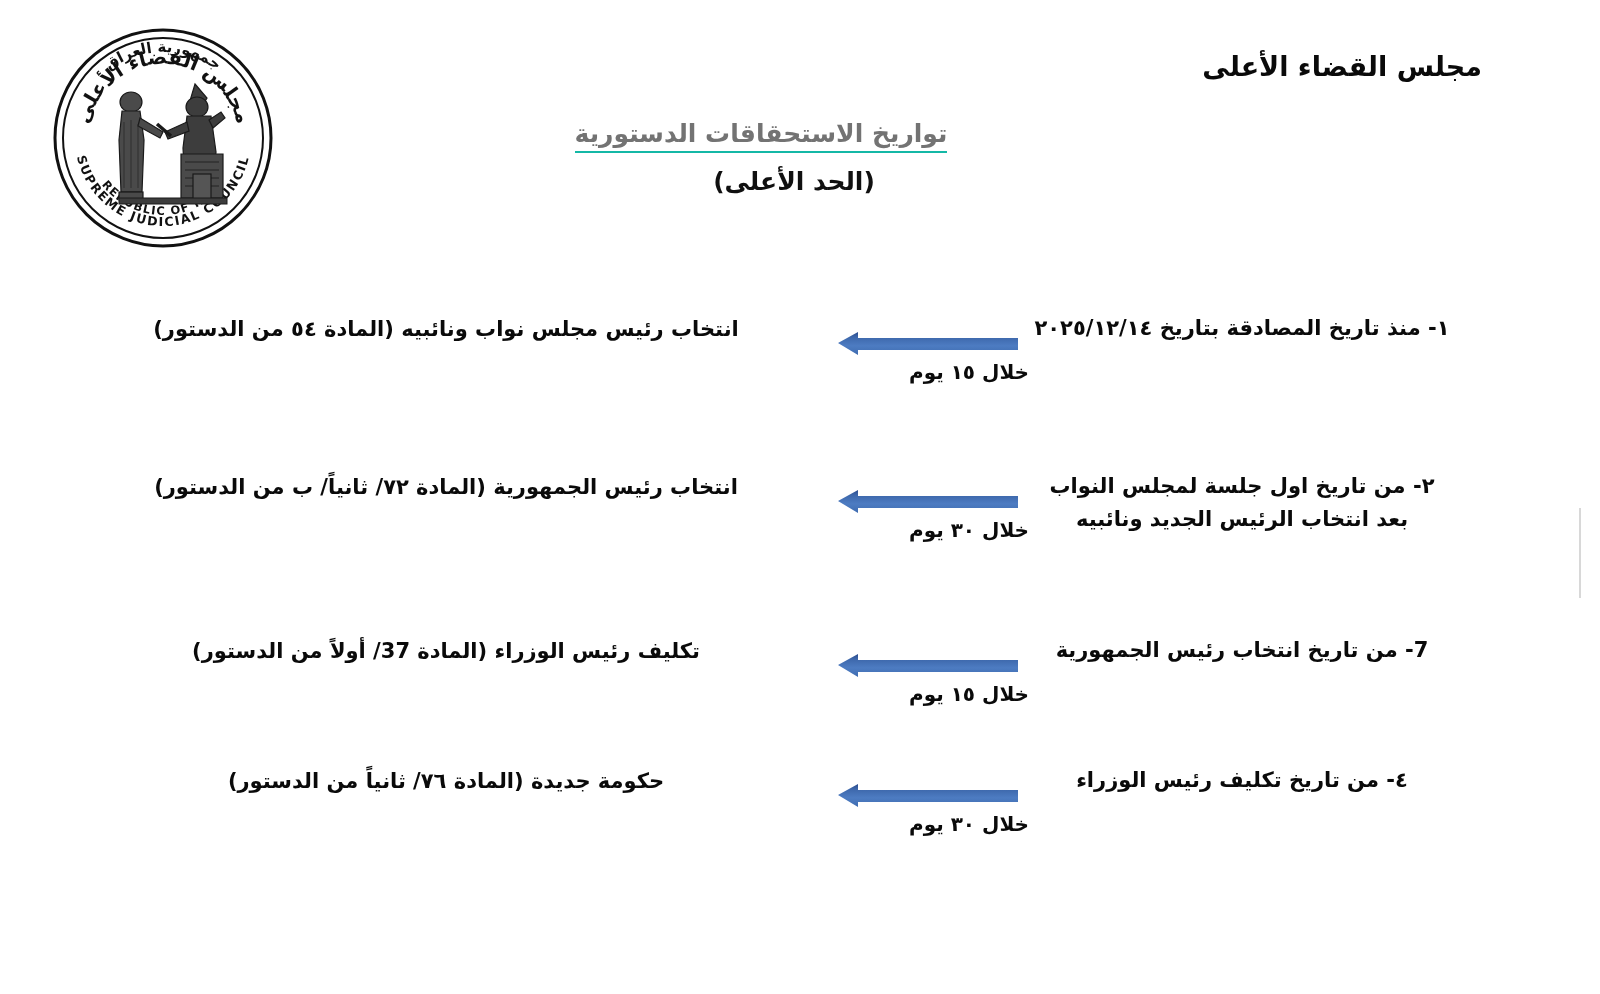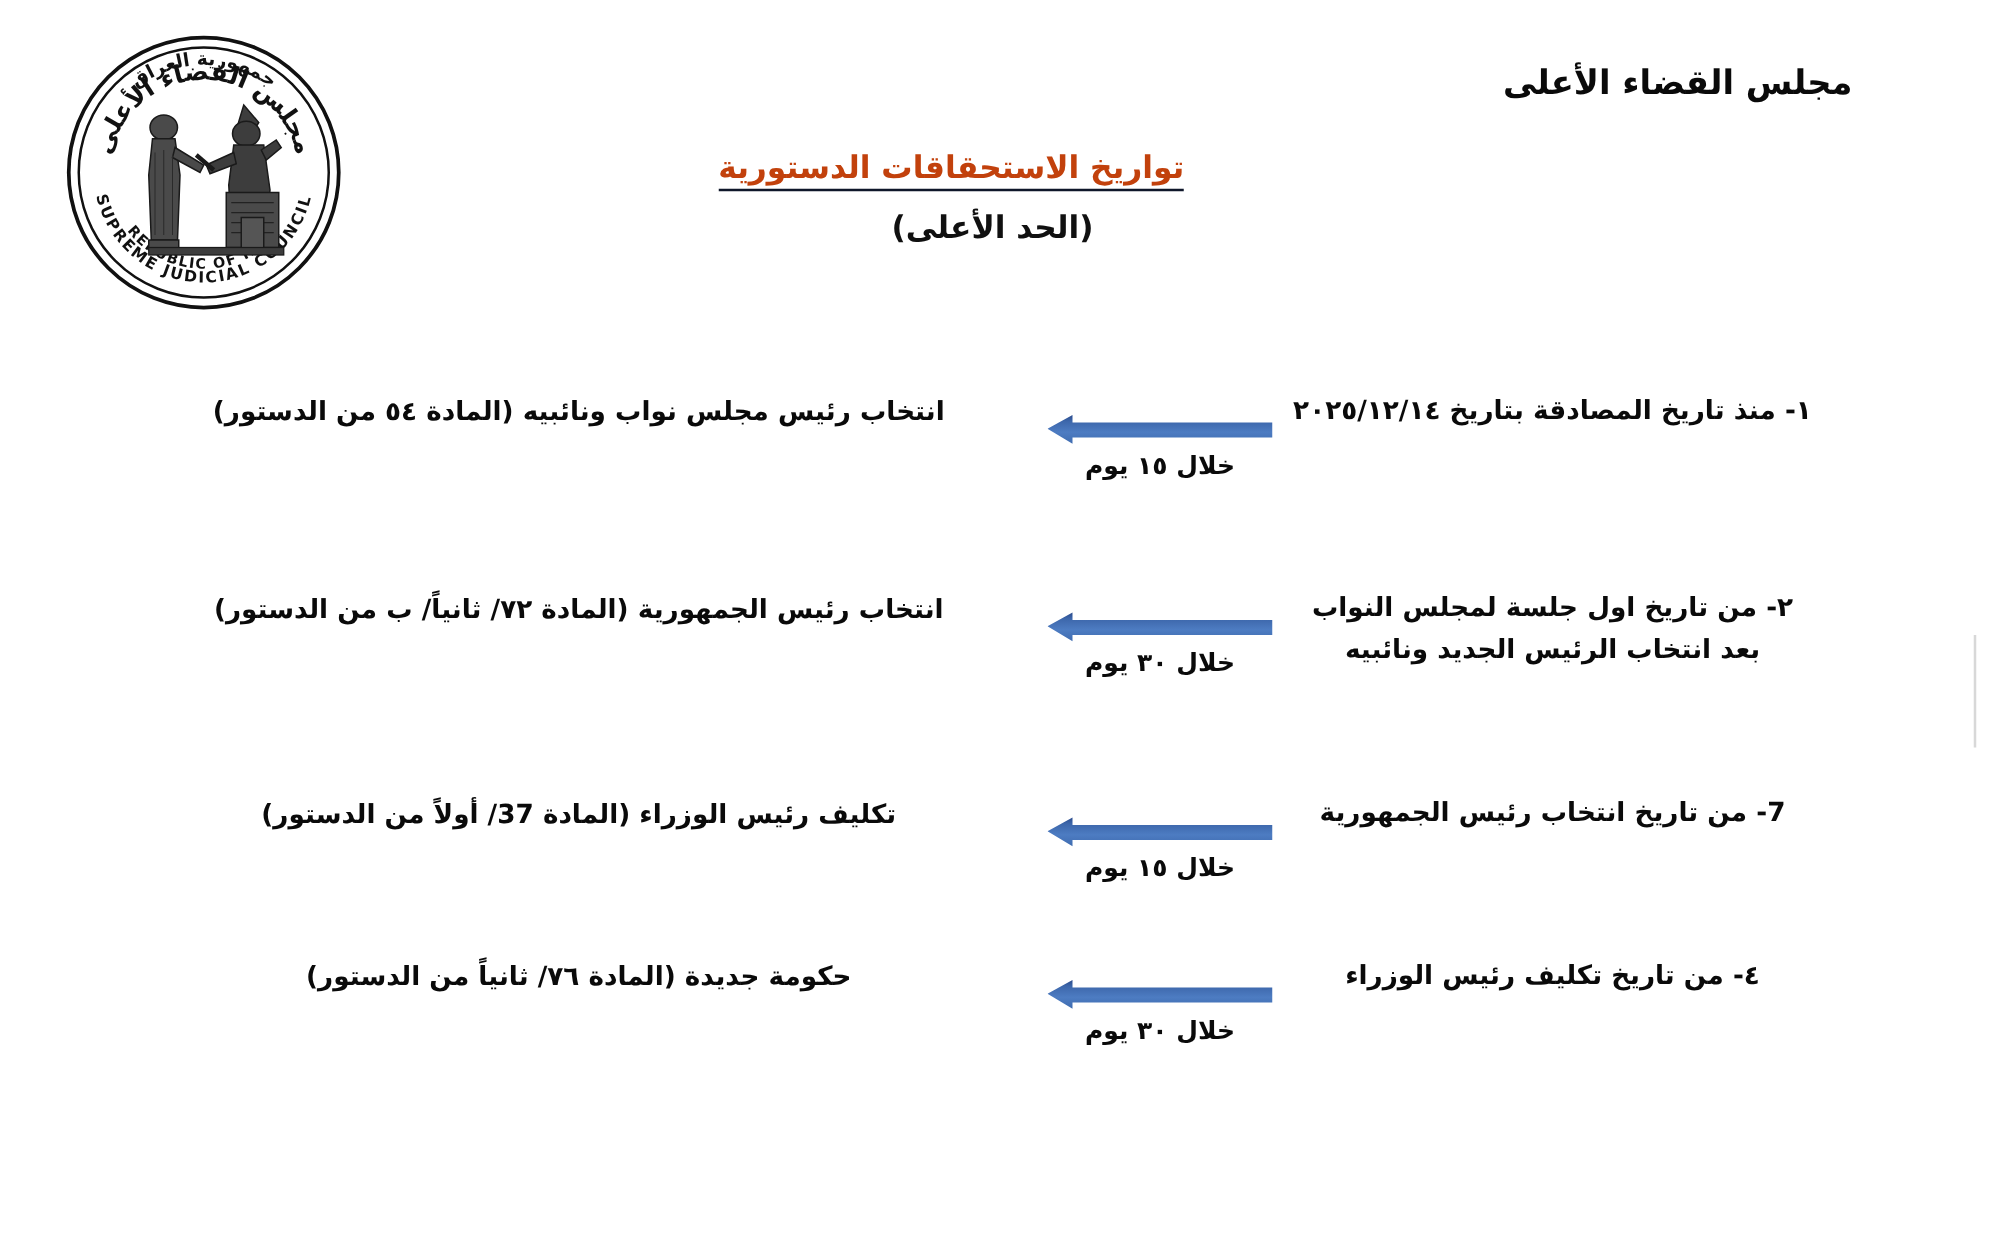--- a/index.html
+++ b/index.html
@@ -54,22 +54,22 @@
     left: 0;
     right: 0;
     top: 118px;
     text-align: center;
     pointer-events: none;
   }
   .doc-title {
     display: inline-block;
     font-weight: 700;
     font-size: 25px;
-    color: #c2410c;
-    border-bottom: 2px solid #0f172a;
+    color: #737373;
+    border-bottom: 2px solid #14b8a6;
     padding-bottom: 2px;
     margin-right: 78px;
     line-height: 1.25;
   }
   .doc-subtitle {
     margin-top: 14px;
     margin-right: 12px;
     font-weight: 700;
     font-size: 25px;
     color: #101010;
@@ -104,21 +104,21 @@
     font-weight: 700;
     font-size: 21px;
     line-height: 1.55;
     color: #0a0a0a;
   }
   .row-source .src-line { display: block; white-space: nowrap; }
 
   
   .row-target {
     position: absolute;
-    right: 827px;
+    right: 844px;
     top: 18px;
     width: 620px;
     text-align: center;
     font-weight: 700;
     font-size: 21px;
     line-height: 1.5;
     white-space: nowrap;
     color: #0a0a0a;
   }
 
@@ -133,24 +133,23 @@
   .arrow {
     position: absolute;
     left: 0;
     top: 14px;
     width: 180px;
     height: 26px;
   }
   .arrow svg { display: block; width: 180px; height: 26px; }
   .arrow-label {
     position: absolute;
-    left: 0;
+    left: 11px;
     top: 44px;
     width: 180px;
-    text-align: center;
     font-weight: 700;
     font-size: 20px;
     white-space: nowrap;
     color: #0a0a0a;
   }
 
   
   .scan-artifact {
     position: absolute;
     right: 19px;

